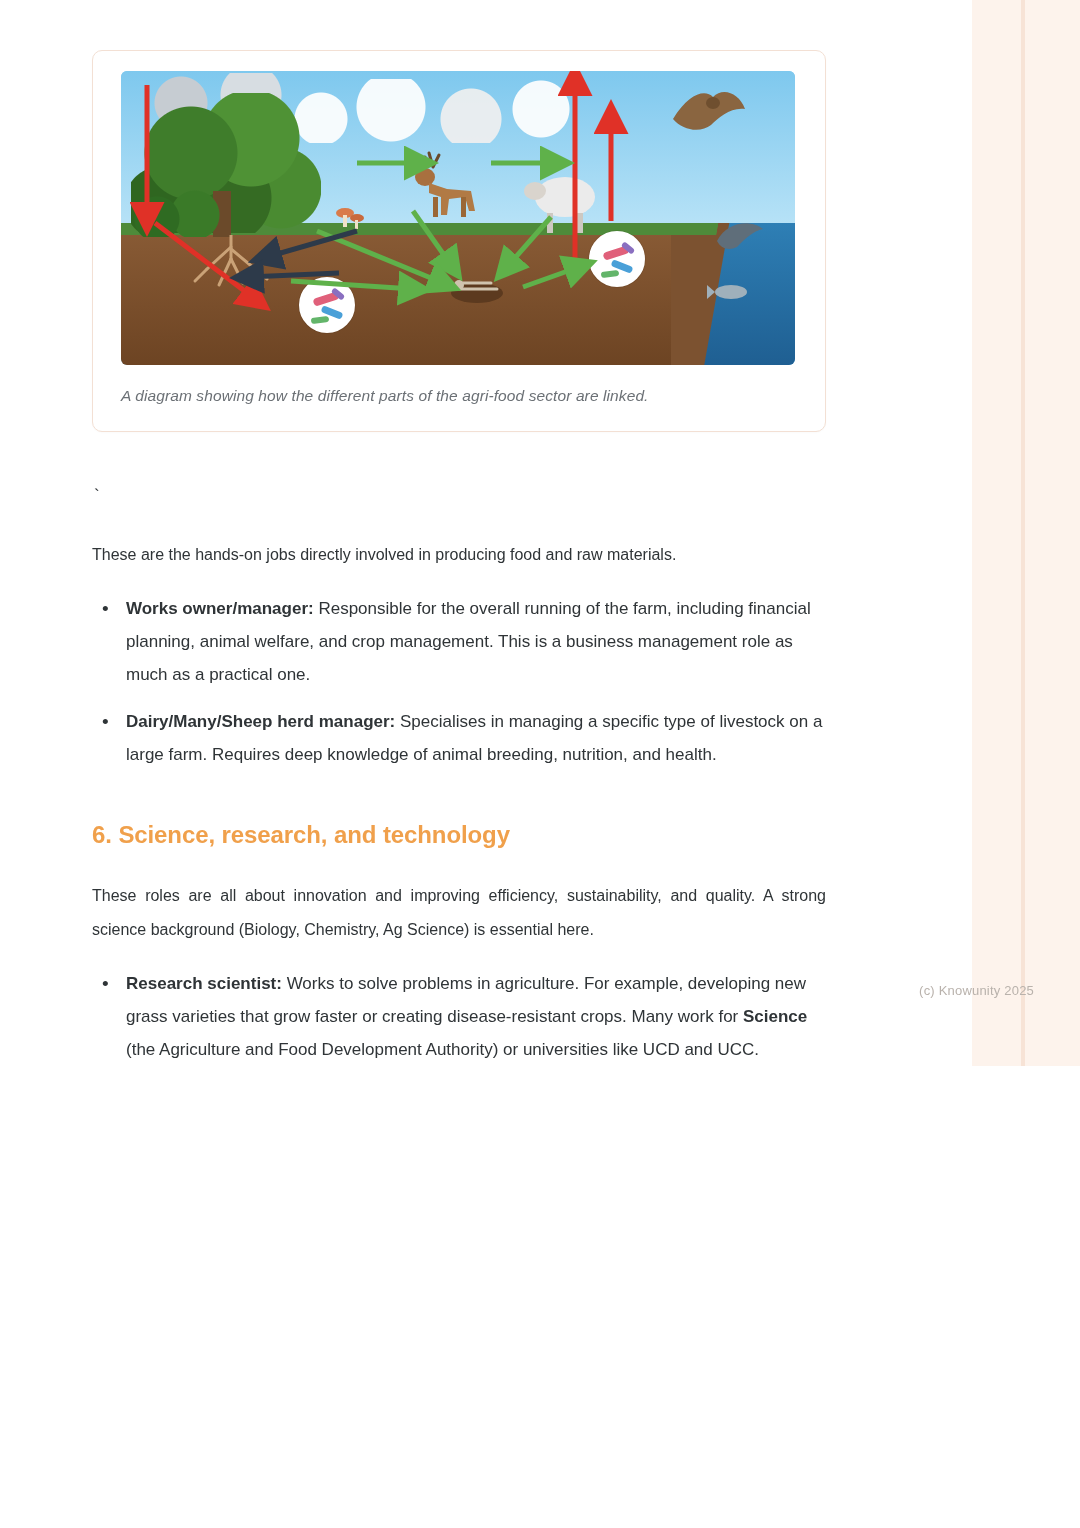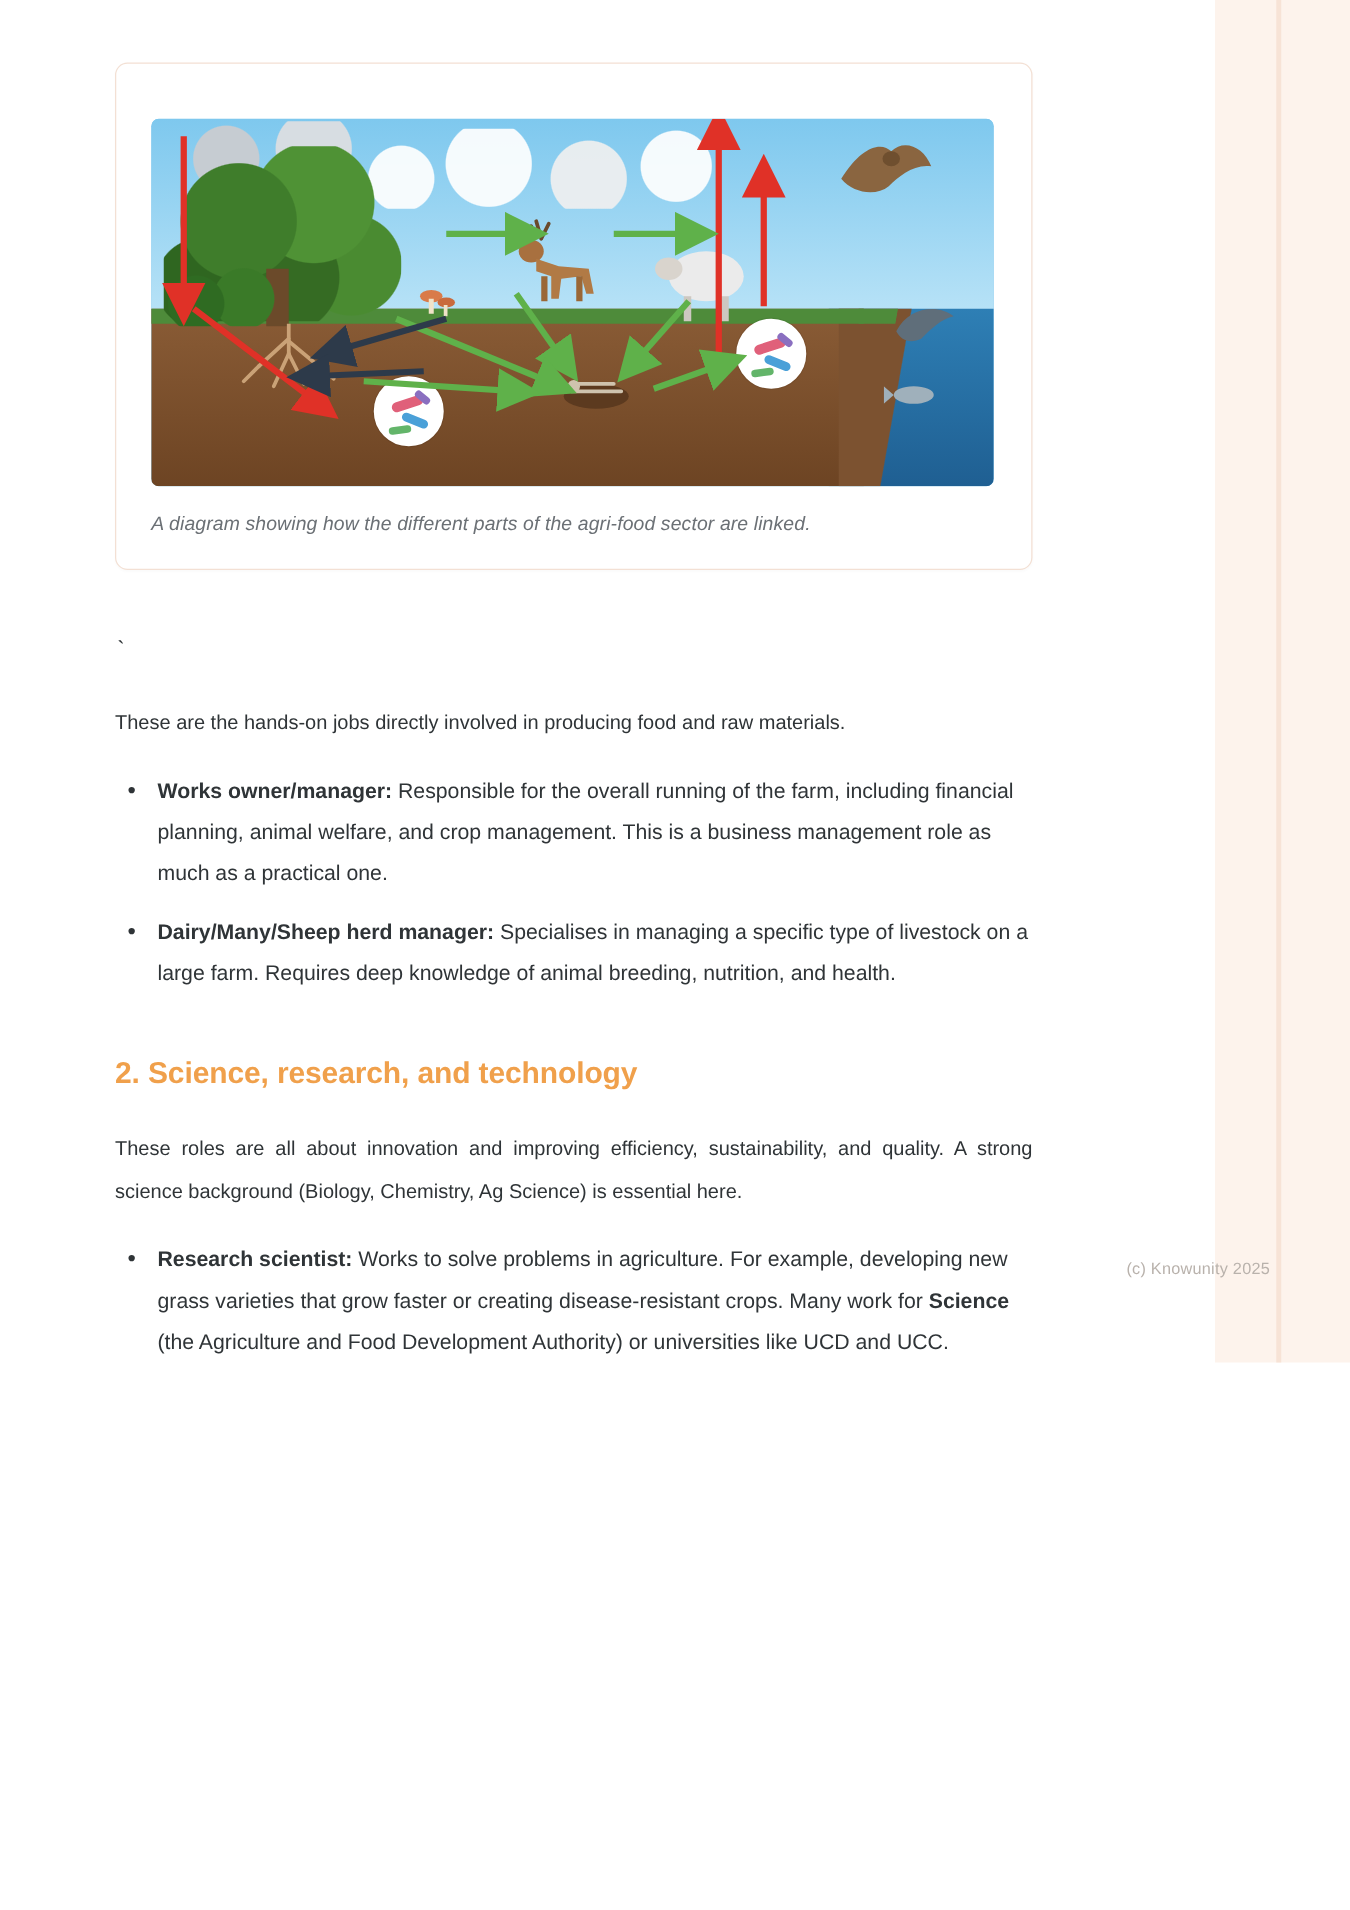--- a/index.html
+++ b/index.html
@@ -46,21 +46,21 @@
     margin-left: 92px;
     width: 734px;
     padding-top: 50px;
   }
 
   
   .figure-card {
     border: 1px solid #f3e0d4;
     border-radius: 10px;
     background: #ffffff;
-    padding: 44px 28px 26px 28px;
+    padding: 20px 28px 26px 28px;
     box-shadow: 0 1px 2px rgba(0,0,0,0.02);
   }
   .figure-image {
     position: relative;
     width: 674px;
     height: 294px;
     border-radius: 6px;
     overflow: hidden;
     background: #8ccdf0;
   }
@@ -204,21 +204,21 @@
     left: -24px;
     top: 0;
     font-size: 19px;
     color: #2f3437;
   }
   .term { font-weight: 700; }
   .inline-strong { font-weight: 700; }
 
   .watermark {
     position: absolute;
-    right: 64px;
+    right: 46px;
     bottom: 68px;
     font-size: 13px;
     color: #b9b2ac;
     letter-spacing: 0.2px;
   }
 </style>
 </head>
 <body>
 
 <div class="page">
@@ -352,21 +352,21 @@
 
     <ul class="bullets">
       <li>
         <span class="term">Works owner/manager:</span><span> Responsible for the overall running of the farm, including financial planning, animal welfare, and crop management. This is a business management role as much as a practical one.</span>
       </li>
       <li>
         <span class="term">Dairy/Many/Sheep herd manager:</span><span> Specialises in managing a specific type of livestock on a large farm. Requires deep knowledge of animal breeding, nutrition, and health.</span>
       </li>
     </ul>
 
-    <h2 class="section-heading second">2. Science, research, and technology</h2>
+    <h2 class="section-heading second">6. Science, research, and technology</h2>
     <p class="body-text">These roles are all about innovation and improving efficiency, sustainability, and quality. A strong science background (Biology, Chemistry, Ag Science) is essential here.</p>
 
     <ul class="bullets">
       <li>
         <span class="term">Research scientist:</span><span> Works to solve problems in agriculture. For example, developing new grass varieties that grow faster or creating disease-resistant crops. Many work for </span><span class="inline-strong">Science</span><span> (the Agriculture and Food Development Authority) or universities like UCD and UCC.</span>
       </li>
     </ul>
 
   </div>
 

